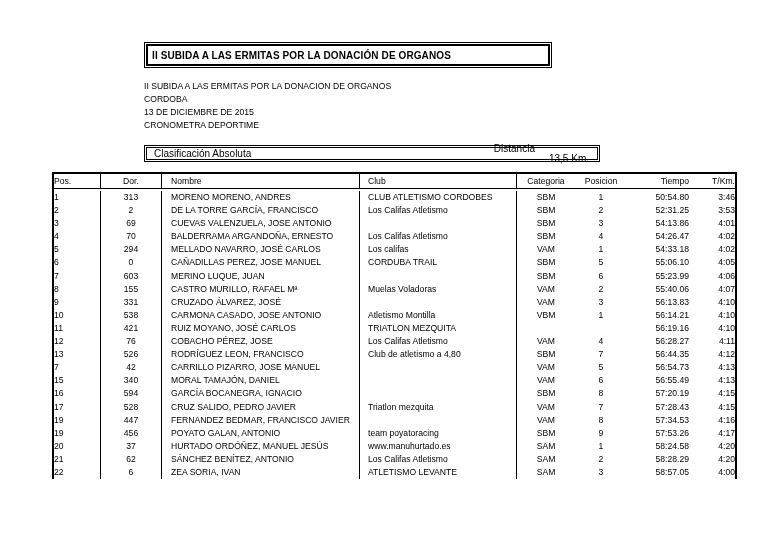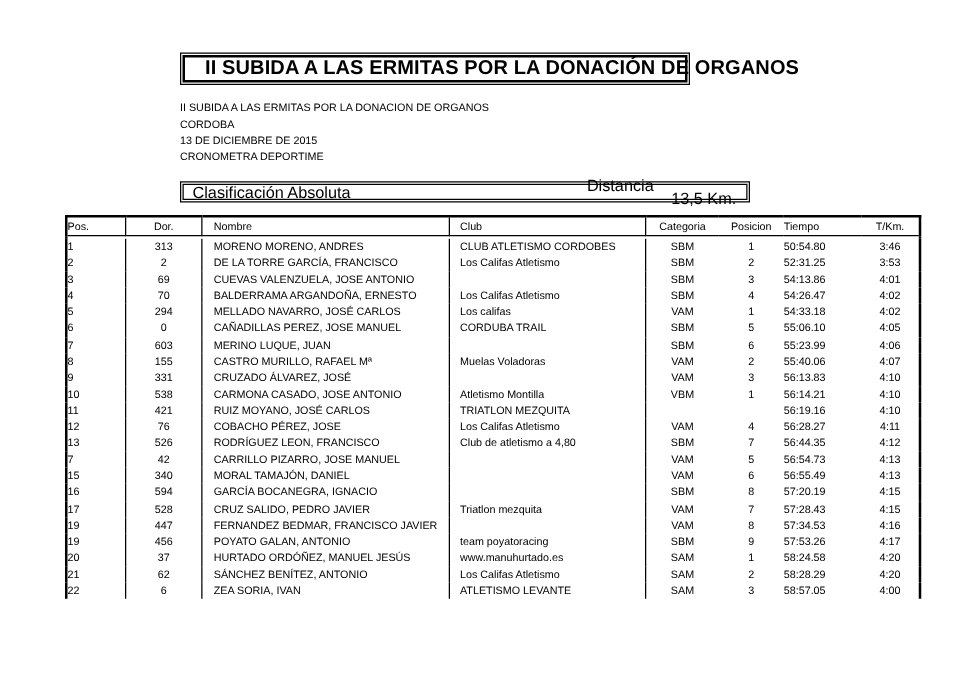--- a/index.html
+++ b/index.html
@@ -29,26 +29,25 @@
   }
   .title-box-inner {
     width: 100%;
     height: 100%;
     border: 2px solid #000;
     box-sizing: border-box;
     display: flex;
     align-items: center;
   }
   .title-text {
-    font-size: 16px;
+    font-size: 10px;
     font-weight: bold;
     letter-spacing: 0.1px;
     padding-left: 4px;
     white-space: nowrap;
-    margin-left: 12px;
   }
 
   
   .meta-block {
     position: absolute;
     left: 144px;
     top: 80px;
     font-size: 8.6px;
     line-height: 13.1px;
   }
@@ -67,21 +66,21 @@
     padding: 1px;
     box-sizing: border-box;
   }
   .clasif-inner {
     width: 100%;
     height: 100%;
     border: 1px solid #000;
     box-sizing: border-box;
     display: flex;
     align-items: center;
-    font-size: 13px;
+    font-size: 10px;
   }
   .clasif-label {
     padding-left: 7px;
     white-space: nowrap;
   }
   .clasif-right {
     margin-left: auto;
     padding-right: 8px;
     display: flex;
     white-space: nowrap;
@@ -141,22 +140,22 @@
   
   .sep-right { border-right: 1px solid #000; }
 
   
   .c-pos    { width: 46px;  text-align: left; }
   .c-dor    { width: 60px;  text-align: center; }
   .c-nombre { width: 188px; text-align: left; padding-left: 9px !important; }
   .c-club   { width: 148px; text-align: left; padding-left: 8px !important; }
   .c-cat    { width: 58px;  text-align: center; }
   .c-posi   { width: 52px;  text-align: center; }
-  .c-tiempo { width: 62px;  text-align: left; }
-  .c-tkm    { width: 46px;  text-align: center; }
+  .c-tiempo { width: 62px;  text-align: right; }
+  .c-tkm    { width: 46px;  text-align: right; }
 
   thead .c-nombre { padding-left: 9px !important; }
   thead .c-club   { padding-left: 8px !important; }
 </style>
 </head>
 <body>
 
 <div class="title-box">
   <div class="title-box-inner">
     <span class="title-text">II SUBIDA A LAS ERMITAS POR LA DONACIÓN DE ORGANOS</span>

